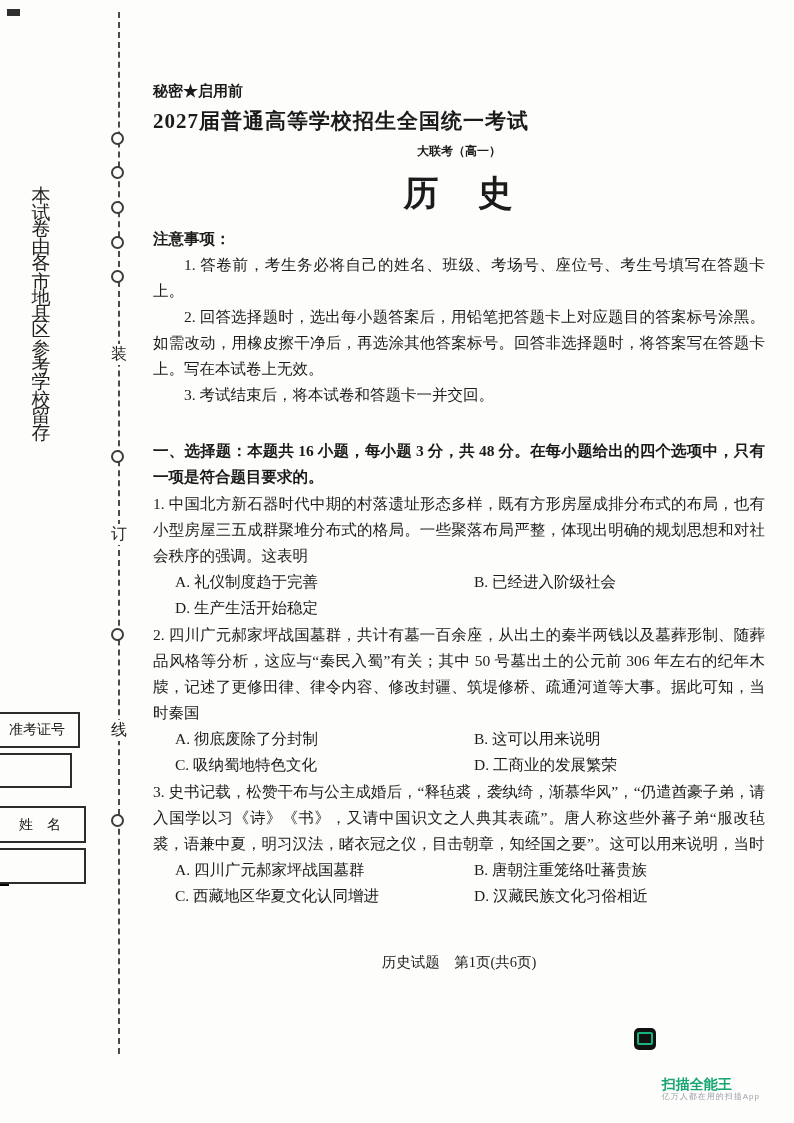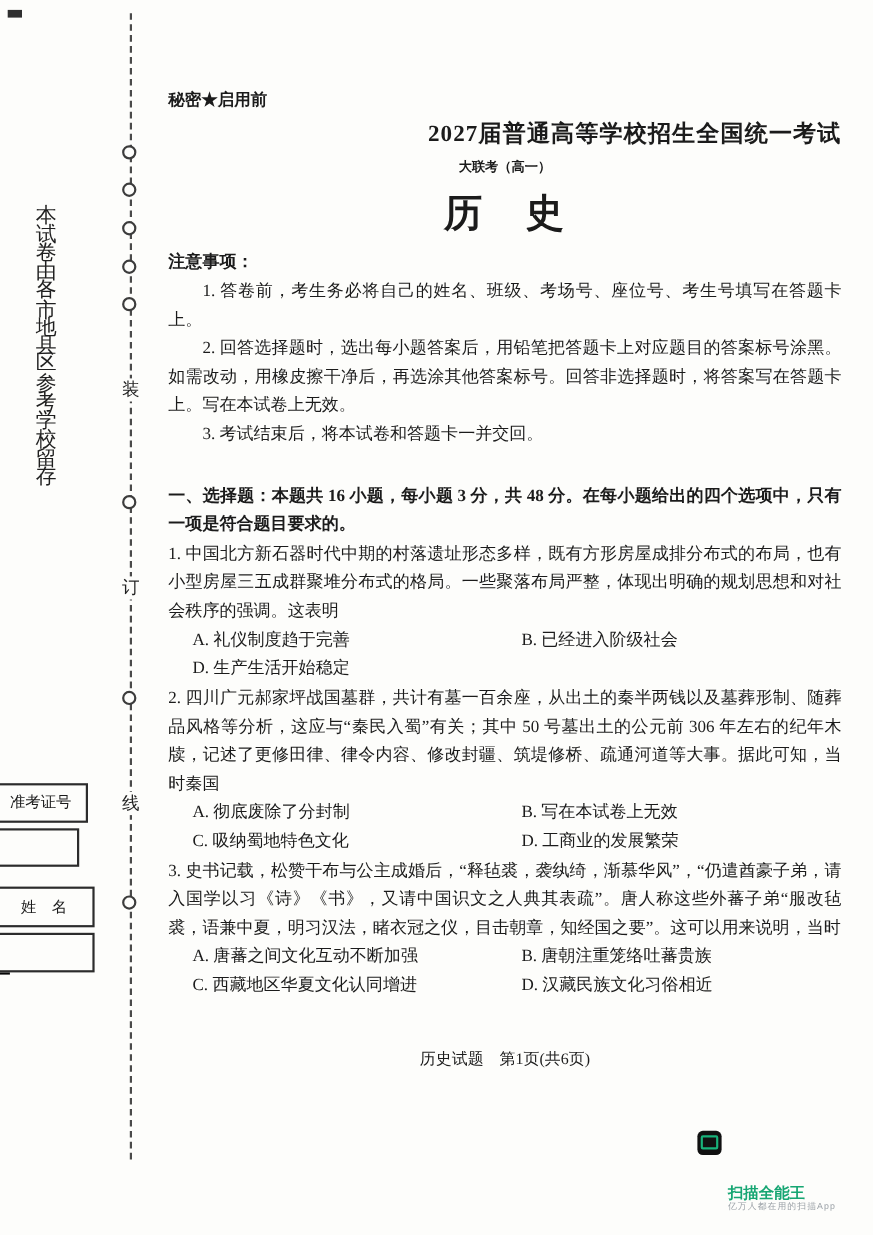--- a/index.html
+++ b/index.html
@@ -17,21 +17,21 @@
     font-size:19px;letter-spacing:17px;color:#1f1f1f;
   }
   .dash-line{position:absolute;left:118px;top:12px;height:1042px;width:0;border-left:2px dashed #4a4a4a;}
   .hole{position:absolute;left:111px;width:13px;height:13px;border:2px solid #3c3c3c;border-radius:50%;background:#fdfdfb;box-sizing:border-box;}
   .bind-char{position:absolute;left:107px;width:24px;text-align:center;font-size:16px;background:#fdfdfb;color:#1f1f1f;}
   .id-box{position:absolute;border:2px solid #2c2c2c;background:#fdfdfb;box-sizing:border-box;
           display:flex;align-items:center;justify-content:center;font-size:14px;}
   
   .content{position:absolute;left:153px;top:80px;width:612px;font-size:15.5px;line-height:26px;text-align:justify;}
   .classification{font-weight:bold;font-size:15px;line-height:22px;}
-  .title{text-align:right;font-weight:bold;font-size:21px;line-height:30px;margin-top:4px;letter-spacing:1px;}
+  .title{text-align:left;font-weight:bold;font-size:21px;line-height:30px;margin-top:4px;letter-spacing:1px;}
   .subtitle{text-align:center;font-weight:bold;font-size:12px;line-height:26px;margin-top:2px;}
   .subject{text-align:center;font-weight:bold;font-size:35px;line-height:44px;margin-top:8px;letter-spacing:2px;}
   .notice-head{font-weight:bold;margin-top:10px;}
   .notice-item{text-indent:2em;}
   .section-head{font-weight:bold;margin-top:30px;}
   .question{margin-top:1px;}
   .options{display:grid;grid-template-columns:1fr 1fr;padding-left:22px;column-gap:8px;}
   .footer{position:absolute;left:153px;top:953px;width:612px;text-align:center;font-size:14.5px;font-weight:normal;}
   
   .watermark{position:absolute;right:34px;bottom:22px;display:flex;align-items:flex-start;gap:6px;}
@@ -93,30 +93,30 @@
         <span>A. 礼仪制度趋于完善</span>
         <span>B. 已经进入阶级社会</span>
         <span>D. 生产生活开始稳定</span>
       </div>
     </div>
 
     <div class="question">
       <div>2. 四川广元郝家坪战国墓群，共计有墓一百余座，从出土的秦半两钱以及墓葬形制、随葬品风格等分析，这应与“秦民入蜀”有关；其中 50 号墓出土的公元前 306 年左右的纪年木牍，记述了更修田律、律令内容、修改封疆、筑堤修桥、疏通河道等大事。据此可知，当时秦国</div>
       <div class="options">
         <span>A. 彻底废除了分封制</span>
-        <span>B. 写在本试卷上无效</span>
+        <span>B. 这可以用来说明</span>
         <span>C. 吸纳蜀地特色文化</span>
         <span>D. 工商业的发展繁荣</span>
       </div>
     </div>
 
     <div class="question">
       <div>3. 史书记载，松赞干布与公主成婚后，“释毡裘，袭纨绮，渐慕华风”，“仍遣酋豪子弟，请入国学以习《诗》《书》，又请中国识文之人典其表疏”。唐人称这些外蕃子弟“服改毡裘，语兼中夏，明习汉法，睹衣冠之仪，目击朝章，知经国之要”。这可以用来说明，当时</div>
       <div class="options">
-        <span>A. 唐蕃之间文化互动不断加强</span>
+        <span>A. 四川广元郝家坪战国墓群</span>
         <span>B. 唐朝注重笼络吐蕃贵族</span>
         <span>C. 西藏地区华夏文化认同增进</span>
         <span>D. 汉藏民族文化习俗相近</span>
       </div>
     </div>
 
   </div>
 
   <div class="footer">历史试题　第1页(共6页)</div>
 

